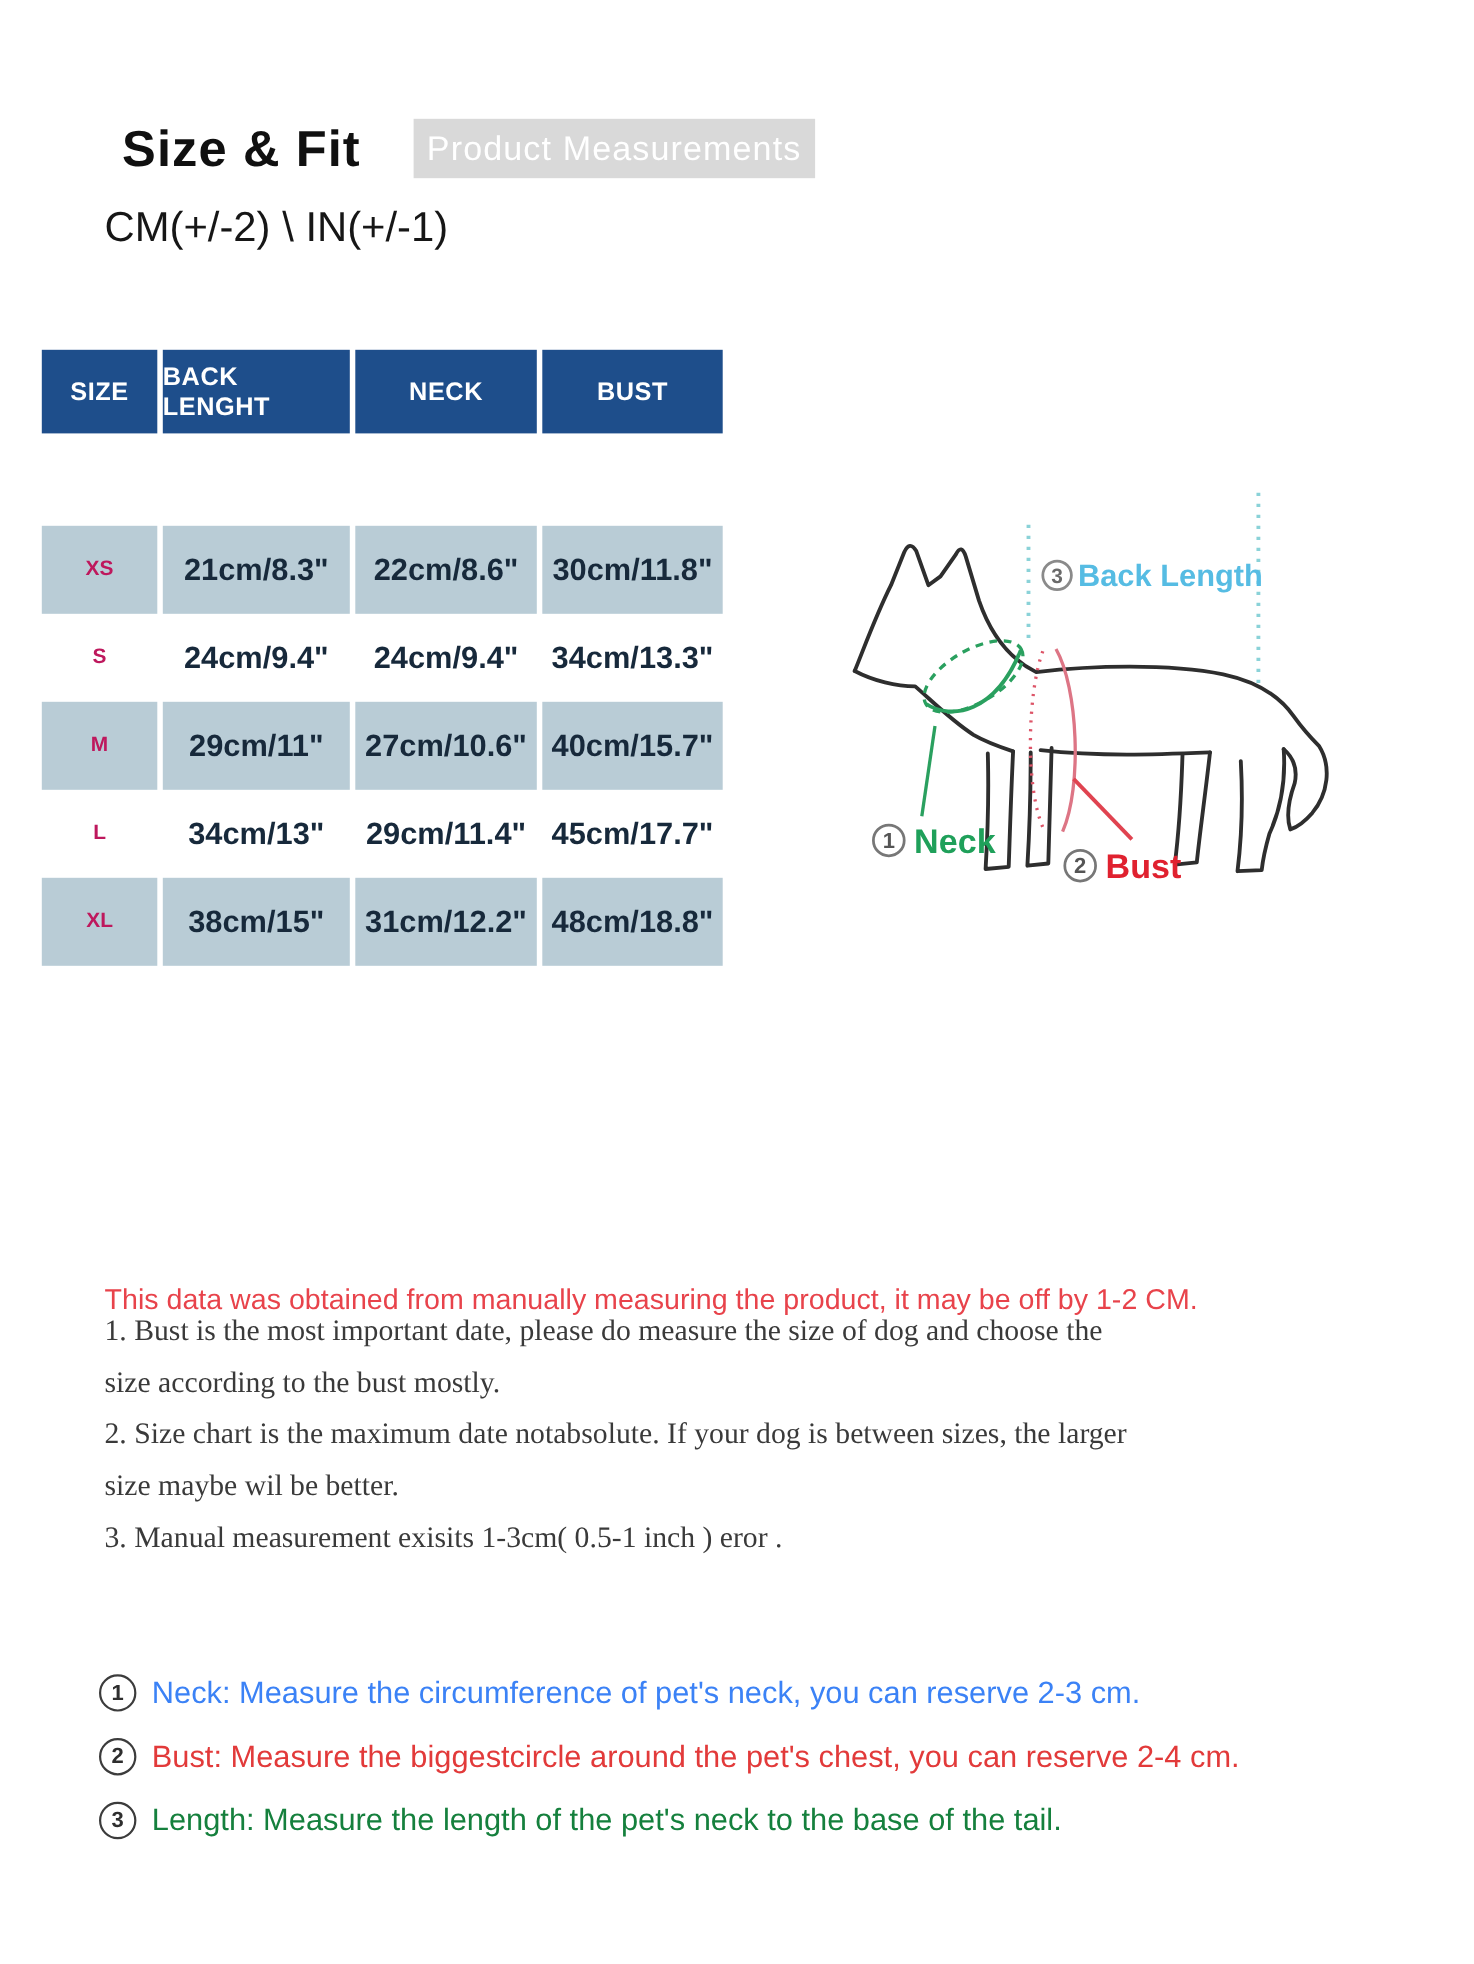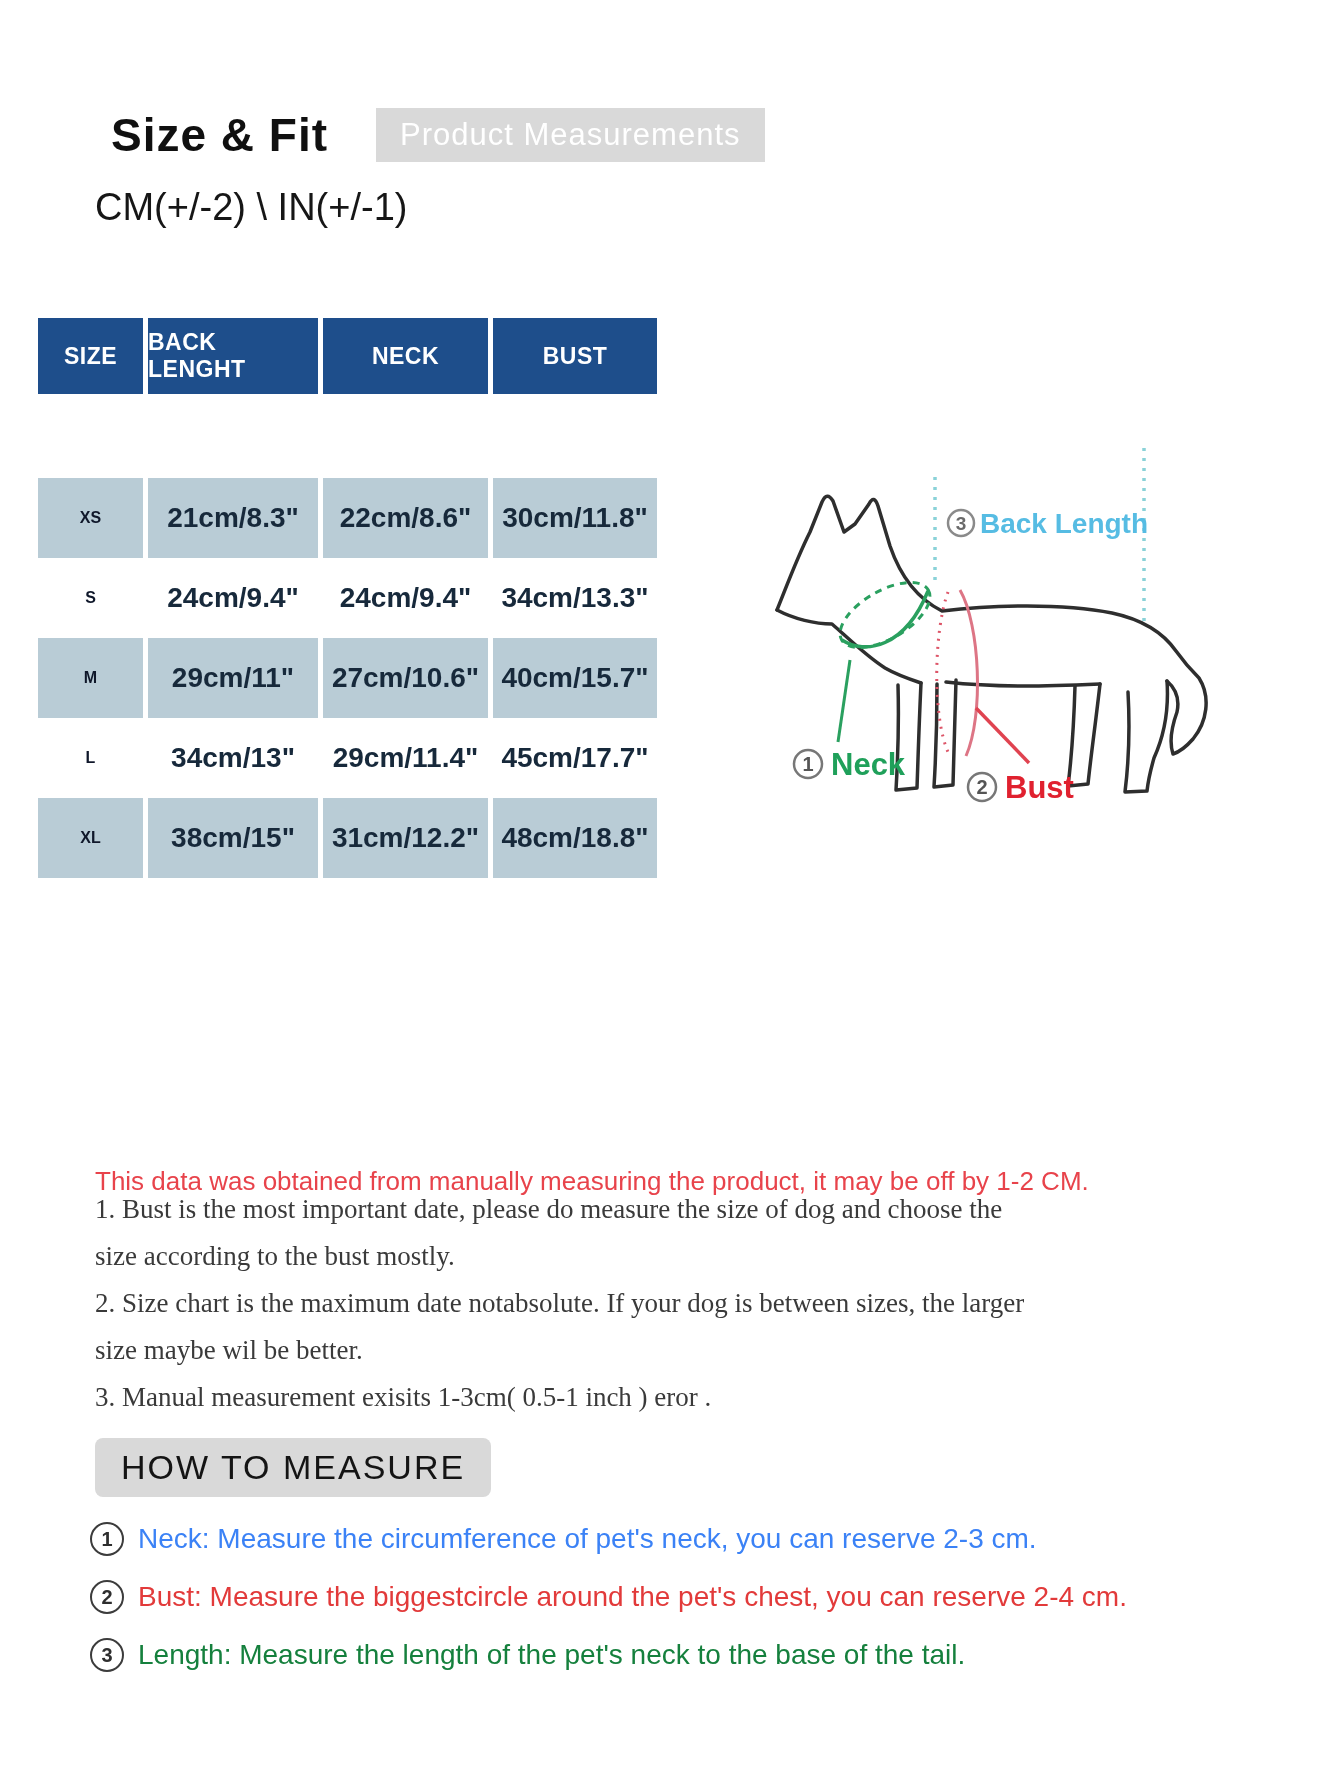--- a/index.html
+++ b/index.html
@@ -7,39 +7,39 @@
     position:relative; width:1340px; height:1785px; margin:0 auto;
     background:#ffffff; overflow:hidden;
     font-family:"Liberation Sans","DejaVu Sans",sans-serif;
     color:#222;
   }
   
   .title-row{position:absolute; left:95px; top:108px; display:flex; align-items:center;}
   .page-title{font-size:46px; font-weight:700; color:#101010; letter-spacing:1px;margin-left:16px;}
   .badge{
     margin-left:48px; background:#d9d9d9; color:#ffffff;
-    font-size:31px; font-weight:400; padding:9px 24px; letter-spacing:1px;
+    font-size:31px; font-weight:400; padding:9px 12px; letter-spacing:1px;
   }
   .subtitle{position:absolute; left:95px; top:186px; font-size:38px; color:#161616;}
 
   
   .size-table{position:absolute; left:38px; top:318px; width:620px;}
   .t-row{display:grid; grid-template-columns:105px 170px 165px 164px; column-gap:5px; margin-bottom:0;}
   .t-head .cell{
     background:#1e4e8b; color:#ffffff; height:76px;
     display:flex; align-items:center; justify-content:center;
     font-size:23px; font-weight:700; letter-spacing:.5px;
   }
   .t-spacer{height:84px;}
   .t-data .cell{
     height:80px; display:flex; align-items:center; justify-content:center;
     font-size:28px; font-weight:700; color:#17293b;
   }
   .t-data.shade .cell{background:#b9ccd6;}
-  .t-data .size-cell{font-size:16px; color:#0f172a;}
+  .t-data .size-cell{font-size:19px; color:#be185d;}
 
   
   .diagram{position:absolute; left:680px; top:420px; width:660px; height:400px;}
 
   
   .disclaimer{position:absolute; left:95px; top:1166px; font-size:26px; color:#e8434b; white-space:nowrap;}
   .notes{position:absolute; left:95px; top:1186px; font-size:27px; color:#3a3a3a; line-height:47px;}
   .notes div{white-space:nowrap;font-family:Liberation Serif, serif;}
 
   .how-to-box{
@@ -166,21 +166,20 @@
   <div class="disclaimer">This data was obtained from manually measuring the product, it may be off by 1-2 CM.</div>
 
   <div class="notes">
     <div>1. Bust is the most important date, please do measure the size of dog and choose the</div>
     <div>size according to the bust mostly.</div>
     <div>2. Size chart is the maximum date notabsolute. If your dog is between sizes, the larger</div>
     <div>size maybe wil be better.</div>
     <div>3. Manual measurement exisits 1-3cm( 0.5-1 inch ) eror .</div>
   </div>
 
-  <div class="how-to-box">HOW TO MEASURE</div>
 
   <div class="measure-list">
     <div class="m-item">
       <span class="m-num">1</span>
       <span class="m-neck">Neck: Measure the circumference of pet's neck, you can reserve 2-3 cm.</span>
     </div>
     <div class="m-item">
       <span class="m-num">2</span>
       <span class="m-bust">Bust:  Measure the biggestcircle around the pet's chest, you can reserve 2-4 cm.</span>
     </div>

